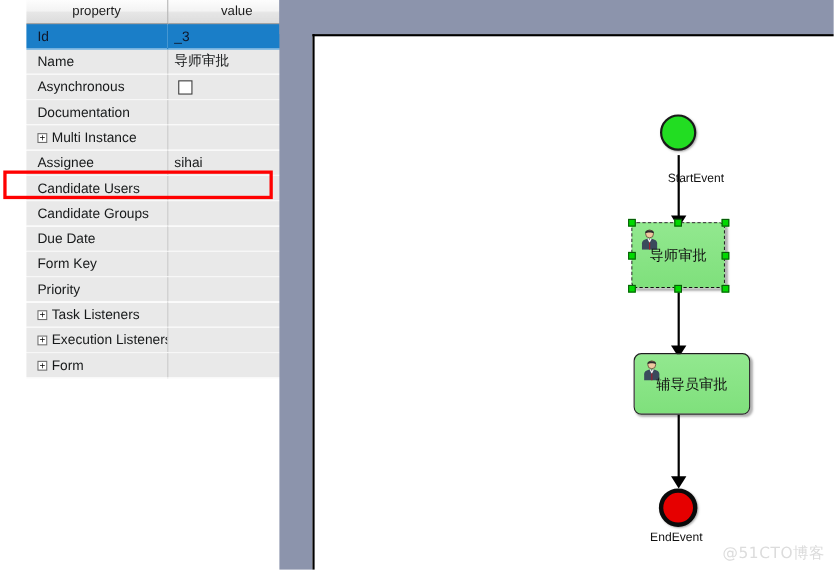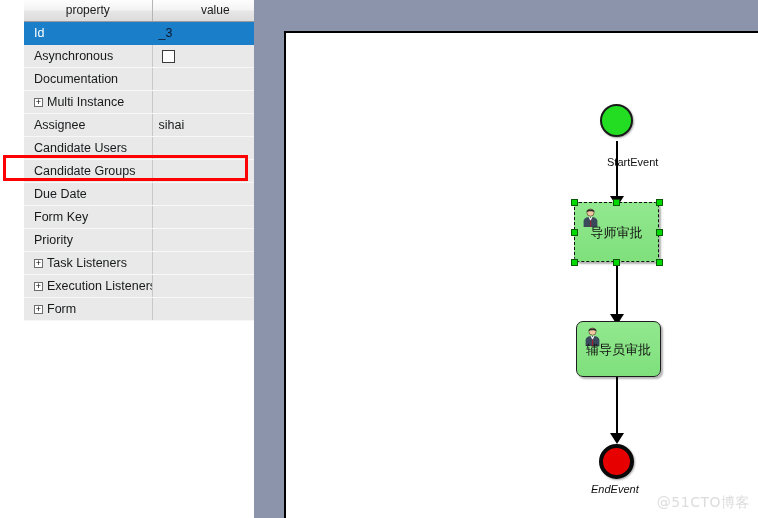--- a/index.html
+++ b/index.html
@@ -57,21 +57,21 @@
     white-space: nowrap;
     overflow: hidden;
     vertical-align: middle;
   }
   #props-table td.val {
     border-right: none;
     padding-left: 6px;
   }
   #props-table tr.selected td {
     background: #1a7ec8;
-    color: #ffffff;
+    color: #0f172a;
     border-right: 1px solid #1a7ec8;
     border-bottom: 1px solid #1a7ec8;
   }
   #props-table tr.selected td.val { color: #0f172a; }
 
   .expander {
     display: inline-block;
     width: 9px; height: 9px;
     line-height: 7px;
     text-align: center;
@@ -246,20 +246,24 @@
           <th>property</th>
           <th>value</th>
         </tr>
       </thead>
       <tbody id="props-body">
           <tr class="selected">
             <td><span>Id</span></td>
             <td class="val"><span>_3</span></td>
           </tr>
           <tr>
+            <td><span>Name</span></td>
+            <td class="val"><span>导师审批</span></td>
+          </tr>
+          <tr>
             <td><span>Asynchronous</span></td>
             <td class="val"><span class="chk"></span></td>
           </tr>
           <tr>
             <td><span>Documentation</span></td>
             <td class="val"><span></span></td>
           </tr>
           <tr>
             <td class="has-expander"><span class="expander">+</span><span>Multi Instance</span></td>
             <td class="val"><span></span></td>
@@ -335,30 +339,30 @@
 
     <div class="handle" style="left:285px; top:166px;"></div>
     <div class="handle" style="left:327px; top:166px;"></div>
     <div class="handle" style="left:370px; top:166px;"></div>
     <div class="handle" style="left:285px; top:196px;"></div>
     <div class="handle" style="left:370px; top:196px;"></div>
     <div class="handle" style="left:285px; top:226px;"></div>
     <div class="handle" style="left:327px; top:226px;"></div>
     <div class="handle" style="left:370px; top:226px;"></div>
 
-    <div class="task" id="task2" style="left:290px; top:288px; width:85px; height:56px;">
+    <div class="task" id="task2" style="left:290px; top:288px; width:106px; height:56px;">
       <svg class="task-icon" viewBox="0 0 17 19">
         <circle cx="8.5" cy="4.6" r="3.6" fill="#f0c8a0" stroke="#5a4330" stroke-width="0.7"></circle>
         <path d="M4.6 3.2 C4.6 0.8 12.4 0.8 12.4 3.4 L12.4 4.0 C10.5 3.0 6.5 3.0 4.6 4.0 Z" fill="#2b2b2b"></path>
         <path d="M1.6 19 L1.6 13.2 C1.6 10.5 4.4 9.0 8.5 9.0 C12.6 9.0 15.4 10.5 15.4 13.2 L15.4 19 Z" fill="#3a4a5c"></path>
         <path d="M6.6 9.2 L8.5 13.0 L10.4 9.2 L9.4 8.7 L8.5 10.2 L7.6 8.7 Z" fill="#f2f2f2"></path>
         <rect x="8.0" y="12.4" width="1.1" height="6.6" fill="#9c1f2e"></rect>
       </svg>
       <div class="task-label">辅导员审批</div>
     </div>
 
     <div id="end-event" style="left:313px; top:411px;"></div>
-    <div id="end-label" style="left:305px; top:450px;font-style:italic;">EndEvent</div>
+    <div id="end-label" style="left:305px; top:450px;">EndEvent</div>
 
     <div id="watermark">@51CTO博客</div>
   </div>
 
 </div>
 
 </body></html>

